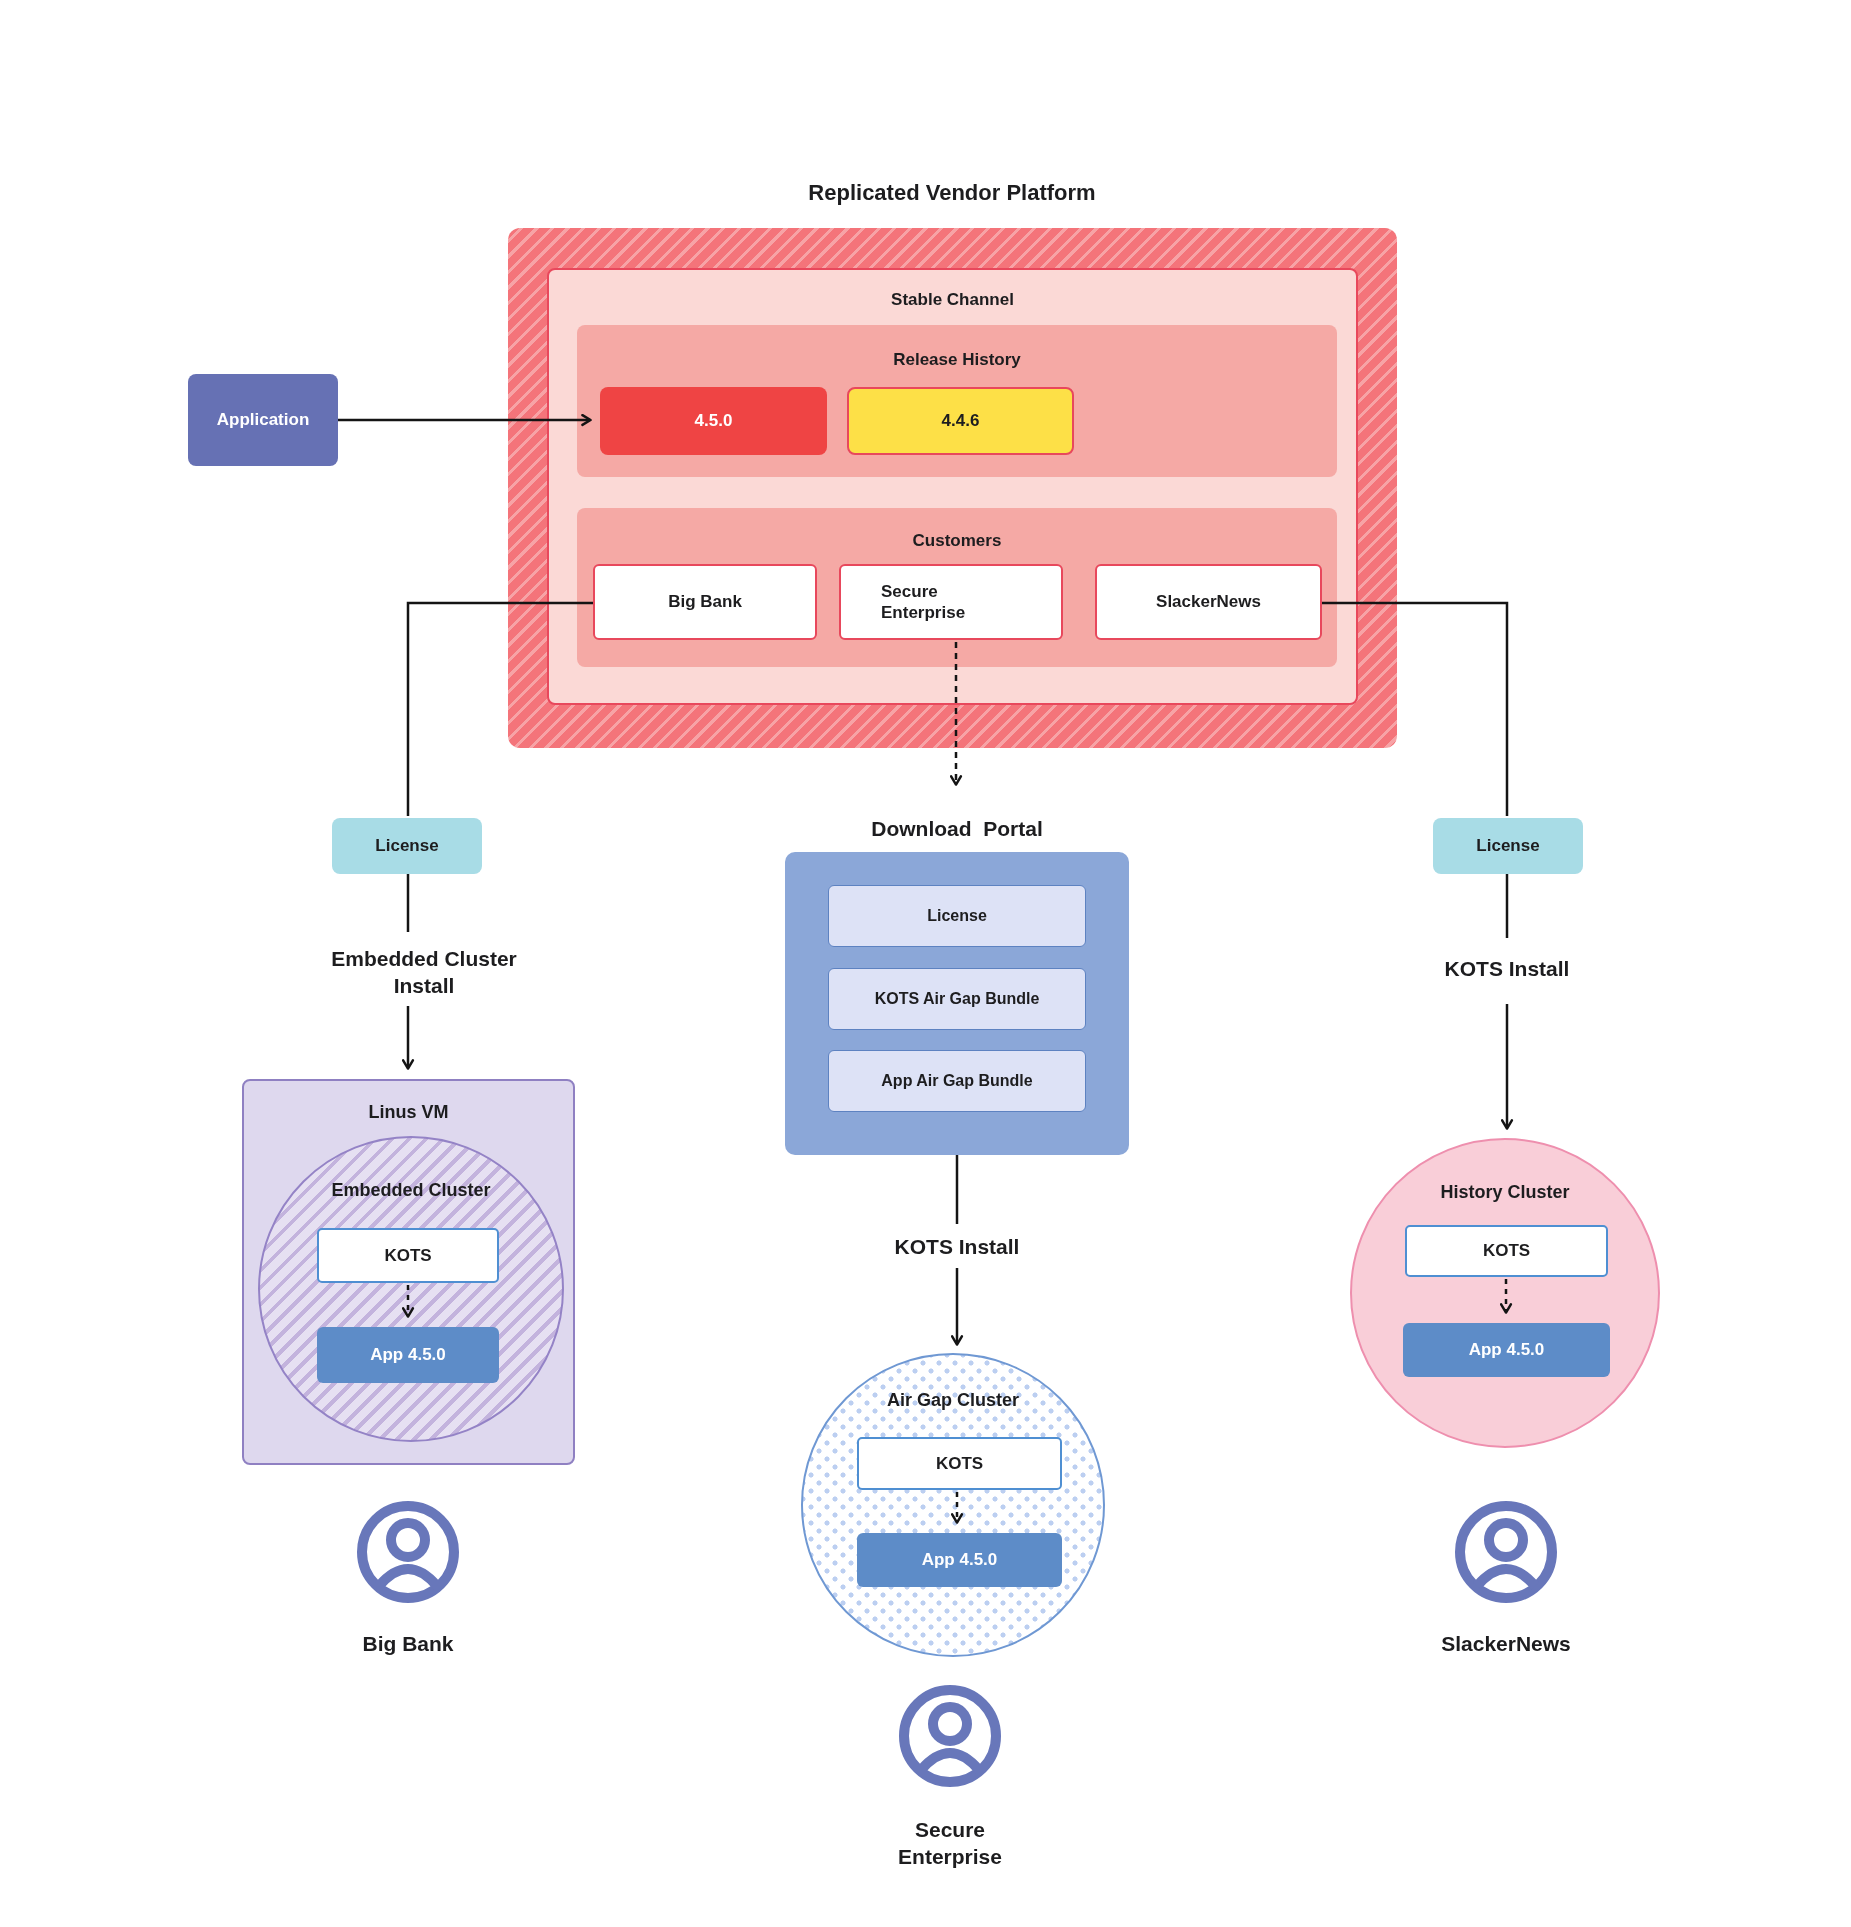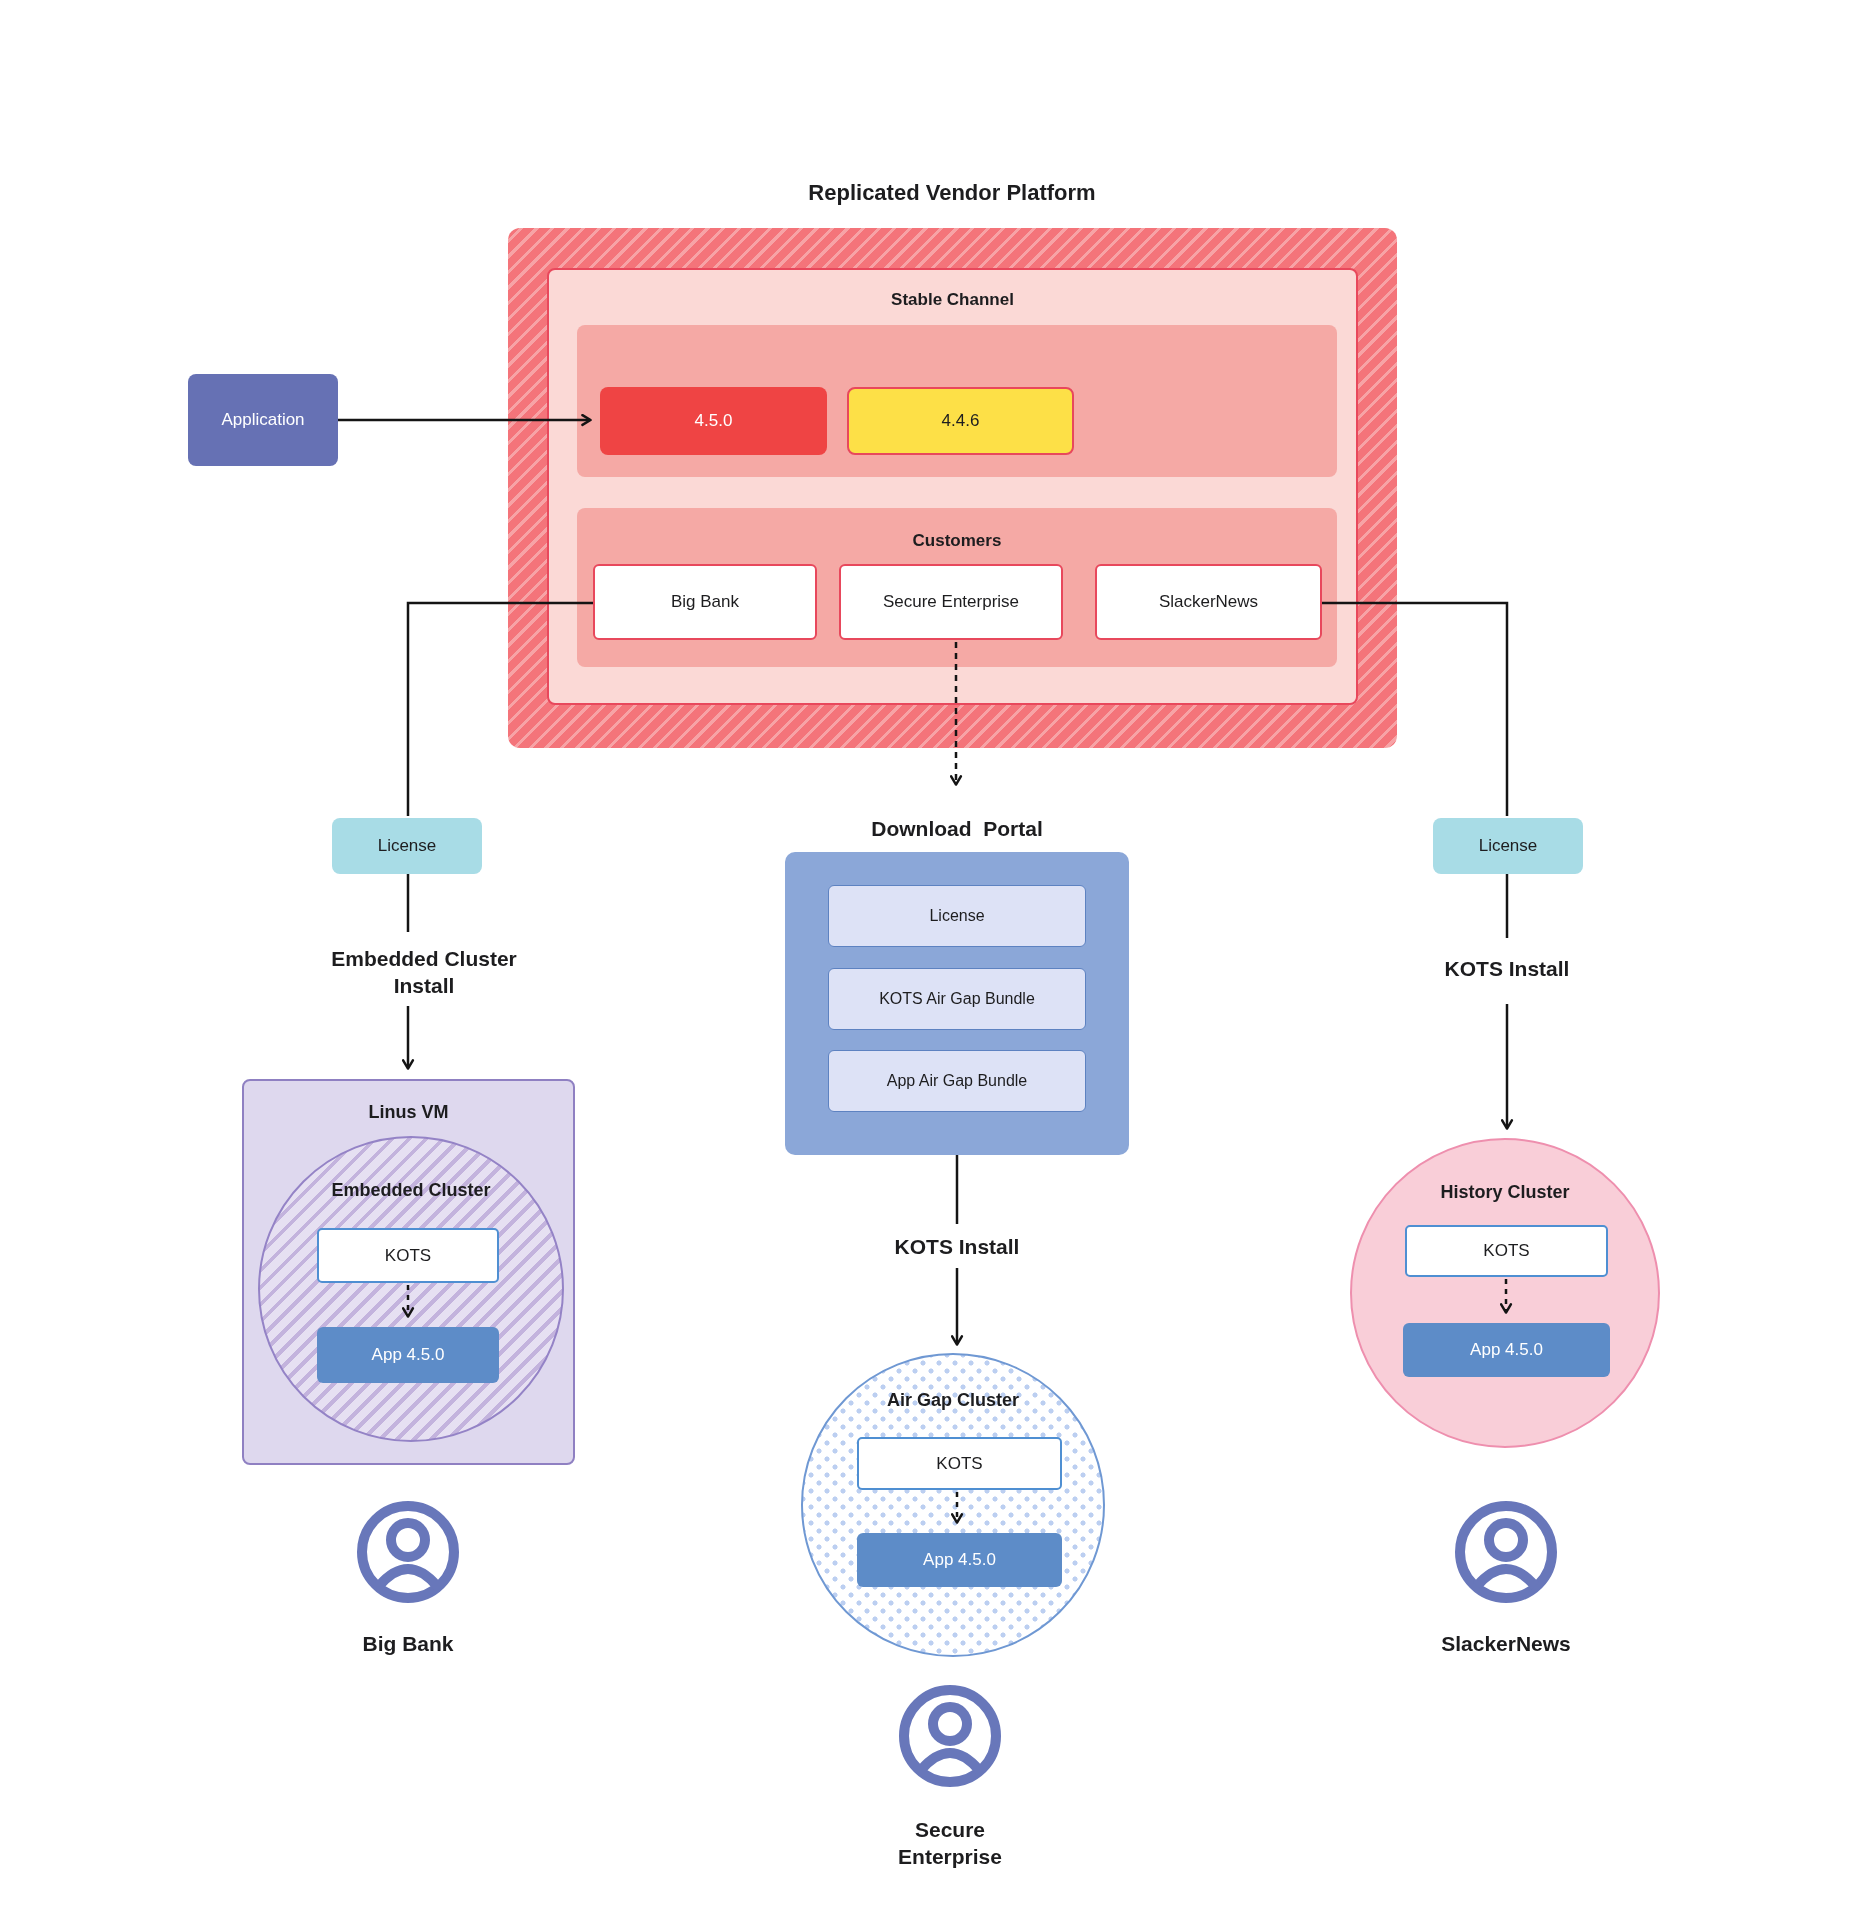--- a/index.html
+++ b/index.html
@@ -8,21 +8,21 @@
     width:1851px;height:1927px;
     background:#ffffff;
     font-family:"Liberation Sans","DejaVu Sans",sans-serif;
     color:#1d1d1f;
     overflow:hidden;
   }
   .abs{position:absolute;box-sizing:border-box;}
   .box{
     position:absolute;box-sizing:border-box;
     display:flex;align-items:center;justify-content:center;
-    text-align:left;font-weight:400;
+    text-align:left;font-weight:700;
   }
   .lbl{
     position:absolute;box-sizing:border-box;
     text-align:center;font-weight:600;
   }
 
   
   .platform-outer{
     border-radius:12px;
     background:repeating-linear-gradient(135deg,#f4747a 0px,#f4747a 8px,#f7a3a6 8px,#f7a3a6 11px);
@@ -81,20 +81,21 @@
 
 <div class="canvas">
 
   <div class="lbl title" style="left:552px;top:180px;width:800px;">Replicated Vendor Platform</div>
 
   <div class="abs platform-outer" style="left:508px;top:228px;width:889px;height:520px;"></div>
   <div class="abs stable-channel" style="left:547px;top:268px;width:811px;height:437px;"></div>
   <div class="lbl panel-title" style="left:557px;top:290px;width:791px;">Stable Channel</div>
 
   <div class="abs pink-panel" style="left:577px;top:325px;width:760px;height:152px;"></div>
+  <div class="lbl panel-title" style="left:577px;top:350px;width:760px;">Release History</div>
   <div class="box release-current" style="left:600px;top:387px;width:227px;height:68px;">4.5.0</div>
   <div class="box release-prev" style="left:847px;top:387px;width:227px;height:68px;">4.4.6</div>
 
   <div class="abs pink-panel" style="left:577px;top:508px;width:760px;height:159px;"></div>
   <div class="lbl panel-title" style="left:577px;top:531px;width:760px;">Customers</div>
   <div class="box customer-box" style="left:593px;top:564px;width:224px;height:76px;">Big Bank</div>
   <div class="box customer-box" style="left:839px;top:564px;width:224px;height:76px;padding:0 40px;">Secure Enterprise</div>
   <div class="box customer-box" style="left:1095px;top:564px;width:227px;height:76px;">SlackerNews</div>
 
   <div class="box application-box" style="left:188px;top:374px;width:150px;height:92px;">Application</div>

